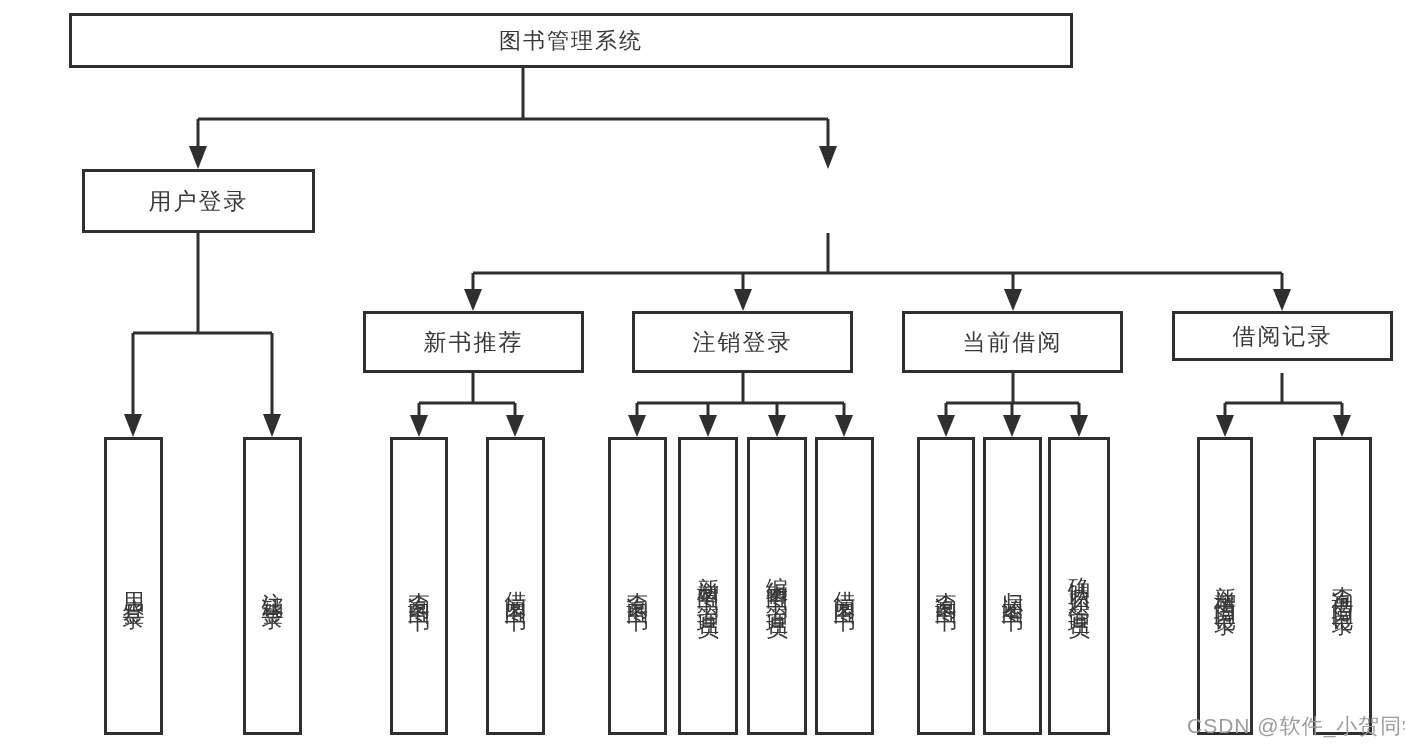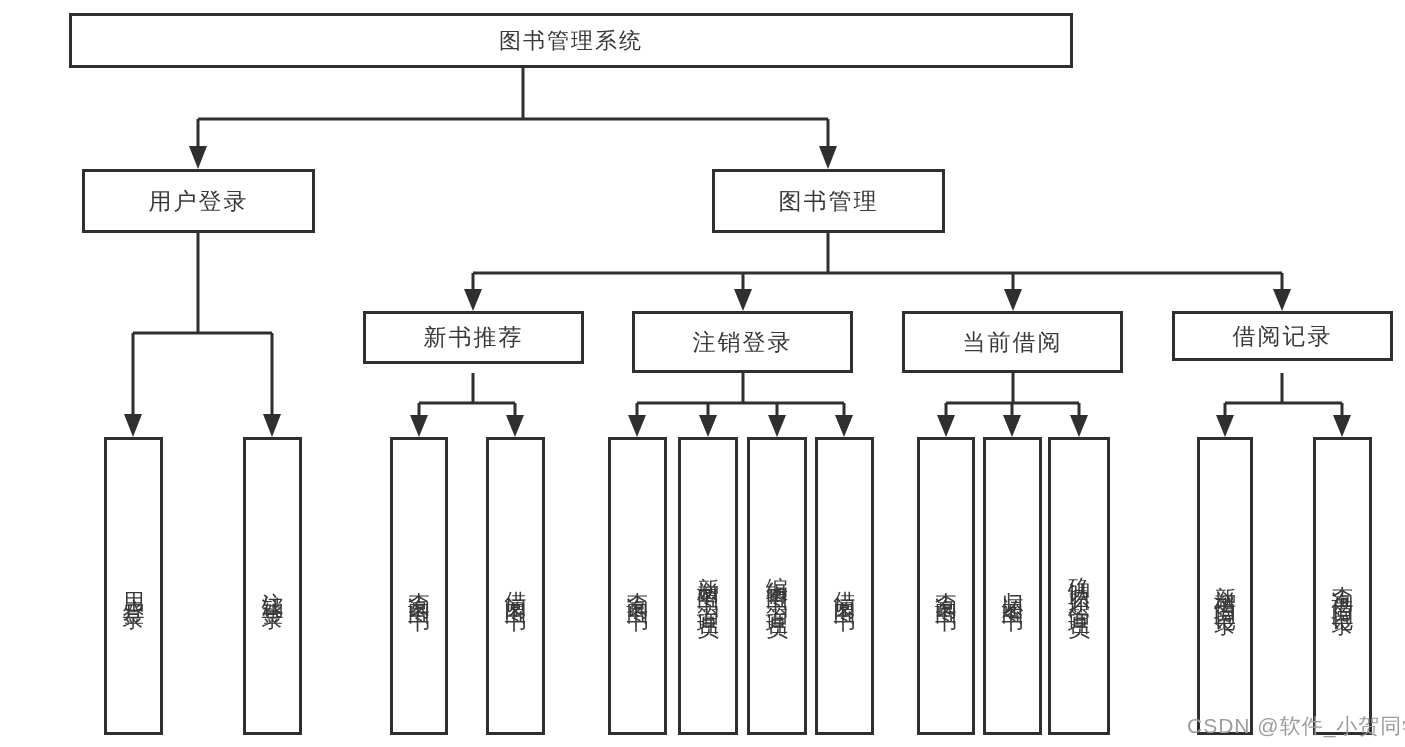--- a/index.html
+++ b/index.html
@@ -116,23 +116,22 @@
     <g>
       <path class="line" d="M1282 373 V403 M1225 403 H1342 M1225 403 V415 M1342 403 V415"></path>
       <polygon class="head" points="1216,415 1234,415 1225,437"></polygon>
       <polygon class="head" points="1333,415 1351,415 1342,437"></polygon>
     </g>
   </svg>
 
   <div class="box hbox" style="left:21px; top:13px; width:1004px; height:55px; font-size:22px;margin-left:48px;">图书管理系统</div>
 
   <div class="box hbox" style="left:82px; top:169px; width:233px; height:64px;">用户登录</div>
-  <div class="box hbox" style="left:712px; top:169px; width:233px; height:64px;">图书管理</div>
 
-  <div class="box hbox" style="left:363px; top:311px; width:221px; height:53px;">新书推荐</div>
+  <div class="box hbox" style="left:363px; top:311px; width:221px; height:62px;">新书推荐</div>
   <div class="box hbox" style="left:632px; top:311px; width:221px; height:62px;">注销登录</div>
   <div class="box hbox" style="left:902px; top:311px; width:221px; height:62px;">当前借阅</div>
   <div class="box hbox" style="left:1172px; top:311px; width:221px; height:50px;">借阅记录</div>
 
   <div class="box vbox" style="left:104px; top:437px; width:59px; height:298px;">用户登录</div>
   <div class="box vbox" style="left:243px; top:437px; width:59px; height:298px;">注销登录</div>
 
   <div class="box vbox" style="left:390px; top:437px; width:58px; height:298px;">查询图书</div>
   <div class="box vbox" style="left:486px; top:437px; width:59px; height:298px;">借阅图书</div>
 

